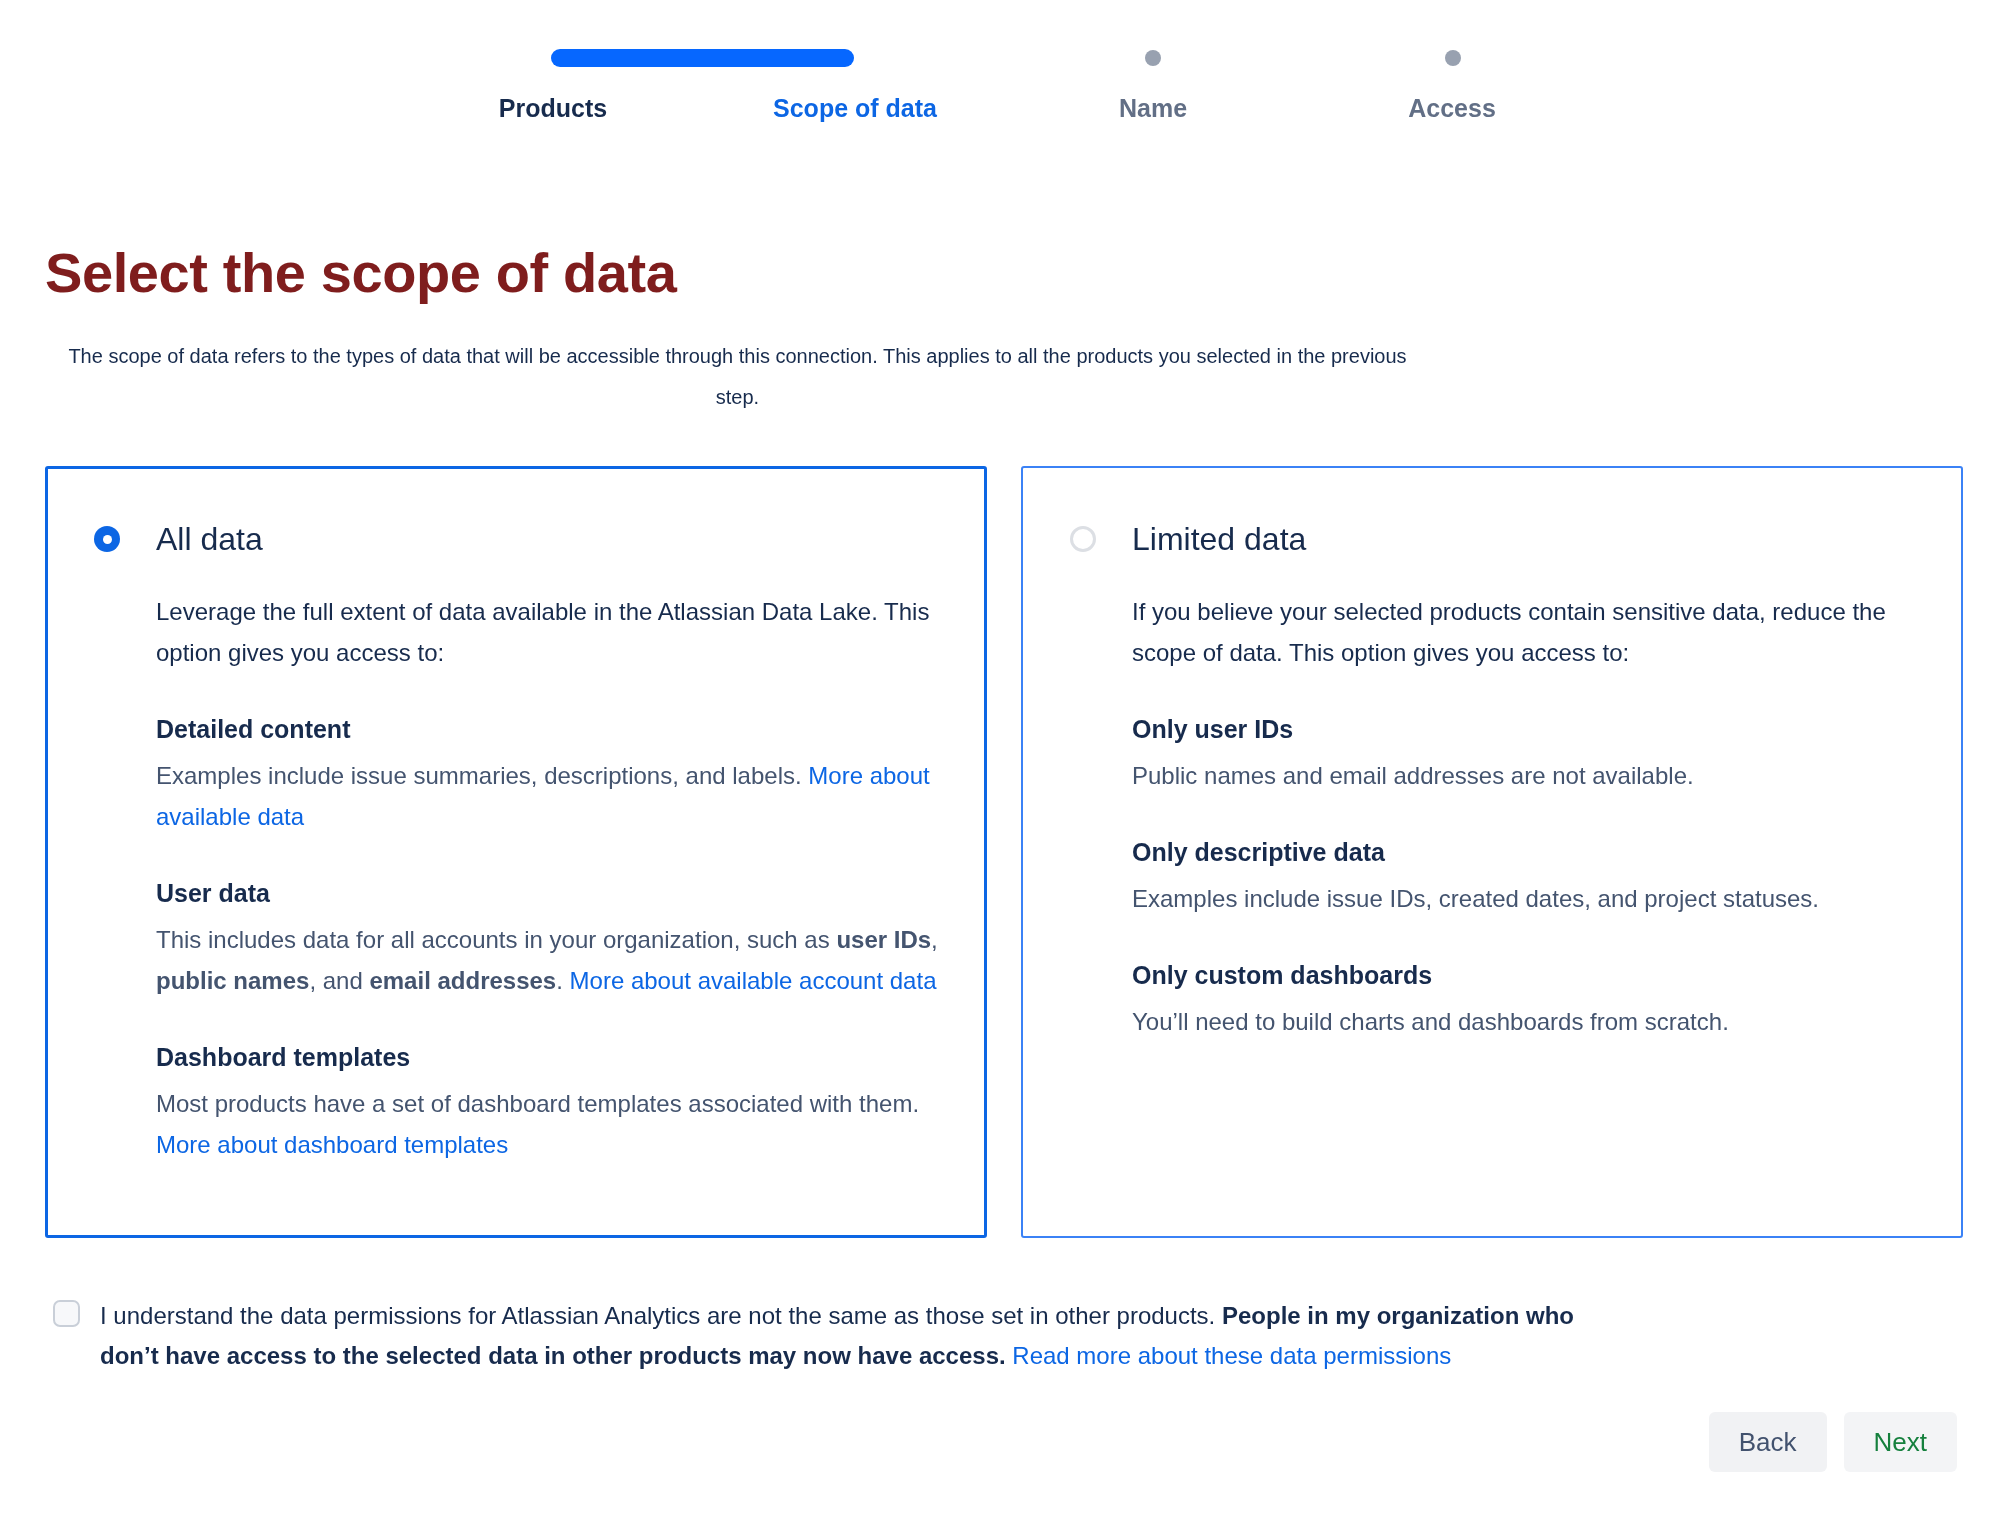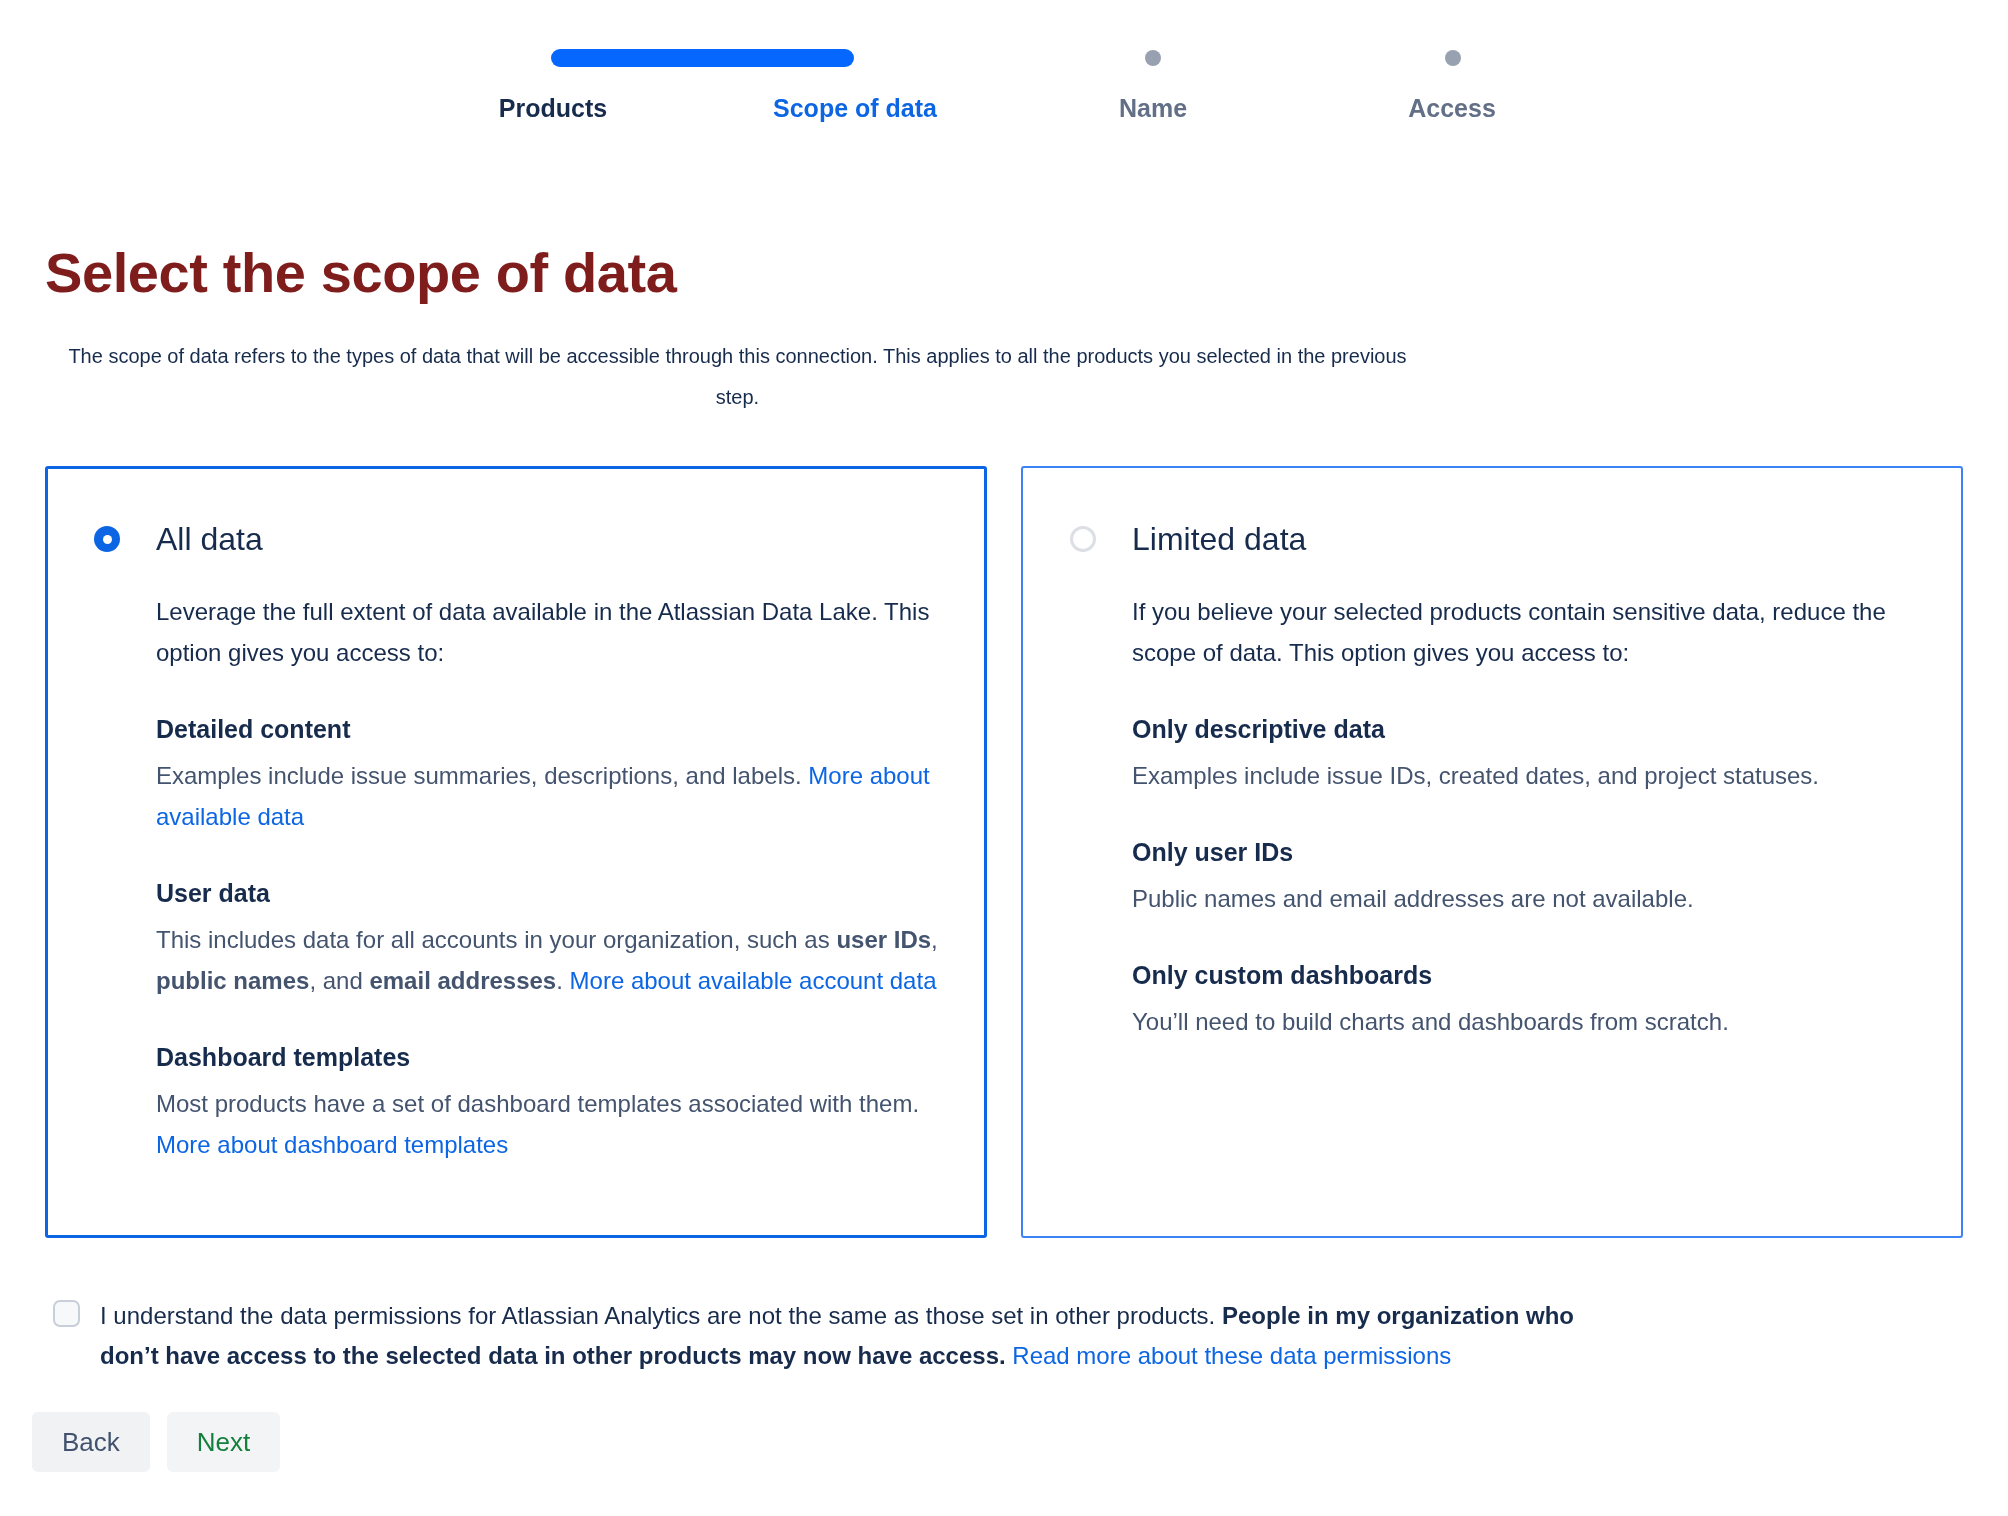--- a/index.html
+++ b/index.html
@@ -77,21 +77,21 @@
     border: 2px solid #C9CFD8; background: #F7F8FA;
     margin-top: 4px; flex: 0 0 27px; cursor: pointer;
   }
   .consent-text {
     margin-left: 20px; font-size: 24px; line-height: 40px; color: #172B4D;
     max-width: 1860px;
   }
   .consent-text b { font-weight: 700; }
 
   
-  .actions { display: flex; justify-content: flex-start; gap: 17px; margin-top: 36px; padding: 0 32px; }
+  .actions { display: flex; justify-content: flex-end; gap: 17px; margin-top: 36px; padding: 0 51px; }
   .btn {
     height: 60px; border: none; border-radius: 6px;
     background: #F1F2F4; font-family: inherit;
     font-size: 26px; font-weight: 500; padding: 0 30px; cursor: pointer;
   }
   .btn-back { color: #42526E; }
   .btn-next { color: #15803d; background: #F3F4F6; cursor: default; }
 </style>
 </head>
 <body>
@@ -138,27 +138,27 @@
     </div>
 
     <div class="card unselected">
       <div class="card-row">
         <div class="radio off"></div>
         <div class="card-main">
           <div class="card-title">Limited data</div>
           <p class="card-intro">If you believe your selected products contain sensitive data, reduce the scope of data. This option gives you access to:</p>
 
           <div class="section">
-            <h3>Only descriptive data</h3>
-            <p>Examples include issue IDs, created dates, and project statuses.</p>
+            <h3>Only user IDs</h3>
+            <p>Public names and email addresses are not available.</p>
           </div>
 
           <div class="section">
-            <h3>Only user IDs</h3>
-            <p>Public names and email addresses are not available.</p>
+            <h3>Only descriptive data</h3>
+            <p>Examples include issue IDs, created dates, and project statuses.</p>
           </div>
 
           <div class="section">
             <h3>Only custom dashboards</h3>
             <p>You’ll need to build charts and dashboards from scratch.</p>
           </div>
         </div>
       </div>
     </div>
 

